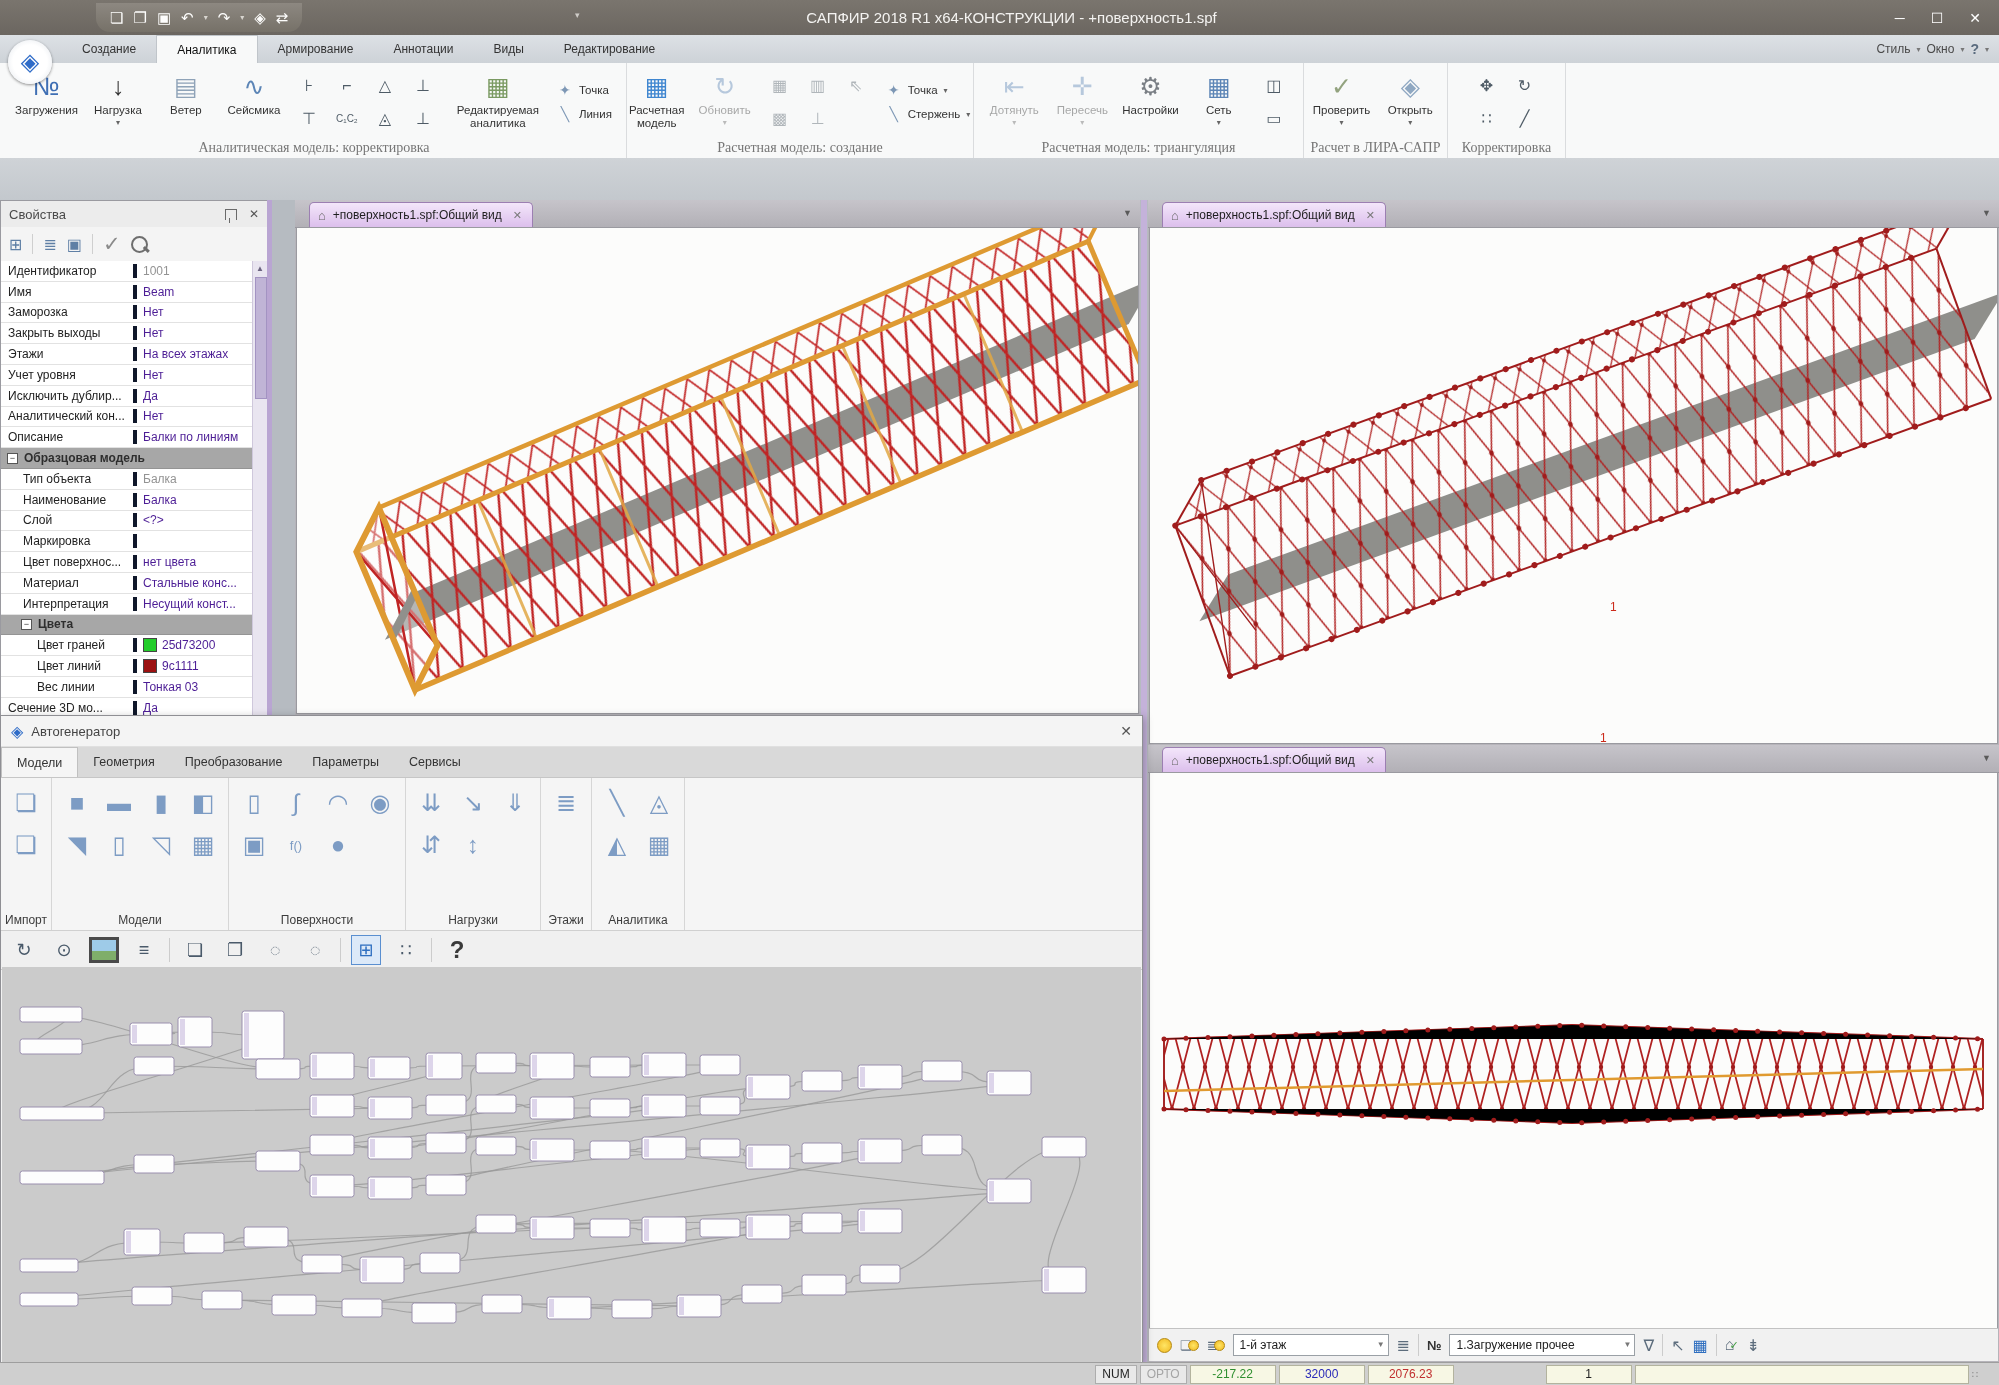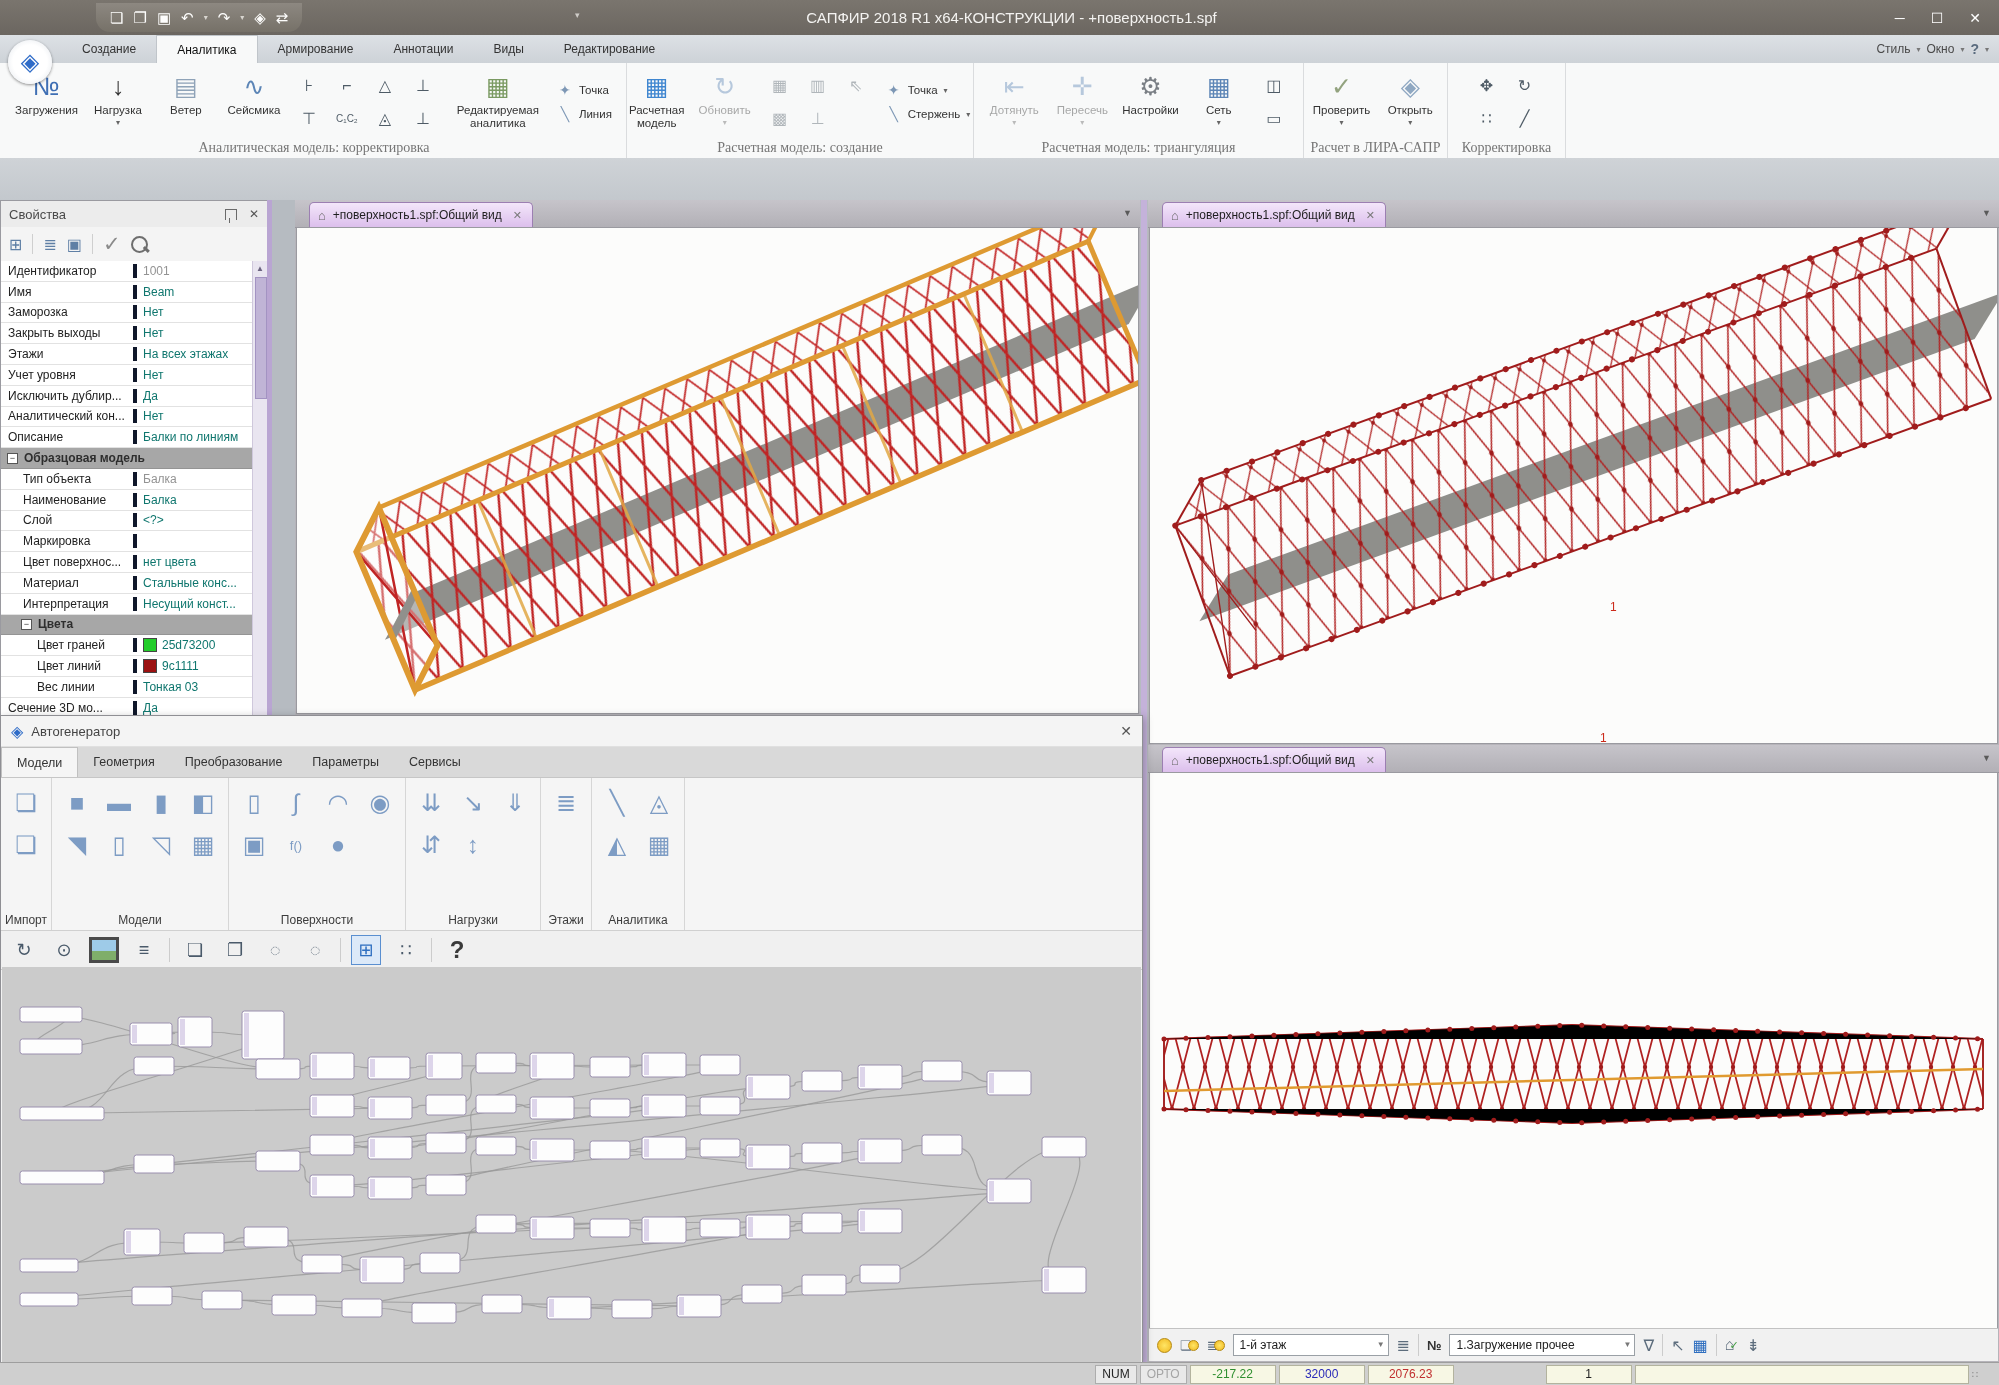--- a/index.html
+++ b/index.html
@@ -63,21 +63,21 @@
   .p-x{color:#555;font-size:12px;}
   .p-tools{height:34px;display:flex;align-items:center;gap:10px;padding:0 8px;background:#f4f4f4;border-bottom:1px solid #d8d8d8;}
   .p-tools .ic{font-size:16px;color:#5f7fa5;}
   .p-tools .big{font-size:21px;color:#8a8a8a;}
   .p-tools .div{width:1px;height:20px;background:#cfcfcf;}
   .mag{width:13px;height:13px;border:2.5px solid #6e6e6e;border-radius:50%;position:relative;}
   .mag:after{content:"";position:absolute;left:10px;top:10px;width:7px;height:2.5px;background:#6e6e6e;transform:rotate(45deg);}
   .p-grid{position:absolute;left:0;top:60px;right:14px;bottom:0;overflow:hidden;background:#fff;}
   .prow{display:flex;height:19.8px;border-bottom:1px solid #e2e2e2;align-items:center;font-size:12px;}
   .prow .plabel{width:136px;padding-left:7px;color:#222;white-space:nowrap;overflow:hidden;border-right:4px solid #0f172a;box-sizing:border-box;}
-  .prow .pvalue{flex:1;padding-left:6px;color:#0f766e;white-space:nowrap;overflow:hidden;display:flex;align-items:center;gap:5px;}
+  .prow .pvalue{flex:1;padding-left:6px;color:#4c1d95;white-space:nowrap;overflow:hidden;display:flex;align-items:center;gap:5px;}
   .prow .pvalue.muted{color:#939393;}
   .prow.lvl1 .plabel{padding-left:22px;}
   .prow.lvl2 .plabel{padding-left:36px;}
   .prow.grp{background:#a7a7a7;color:#2e2e2e;font-weight:bold;border-bottom:1px solid #949494;}
   .prow.grp .gbox{width:9px;height:9px;border:1px solid #555;background:#fff;margin:0 6px 0 6px;
     display:flex;align-items:center;justify-content:center;font-size:9px;font-weight:normal;line-height:1;color:#333;}
   .prow.grp.lvl1{margin-left:0;}
   .prow.grp.lvl1 .gbox{margin-left:20px;}
   .swatch{width:12px;height:12px;border:1px solid #444;display:inline-block;}
   .p-scroll{position:absolute;right:0;top:60px;bottom:0;width:14px;background:#e9e5f0;border-left:1px solid #cfc8dc;}

